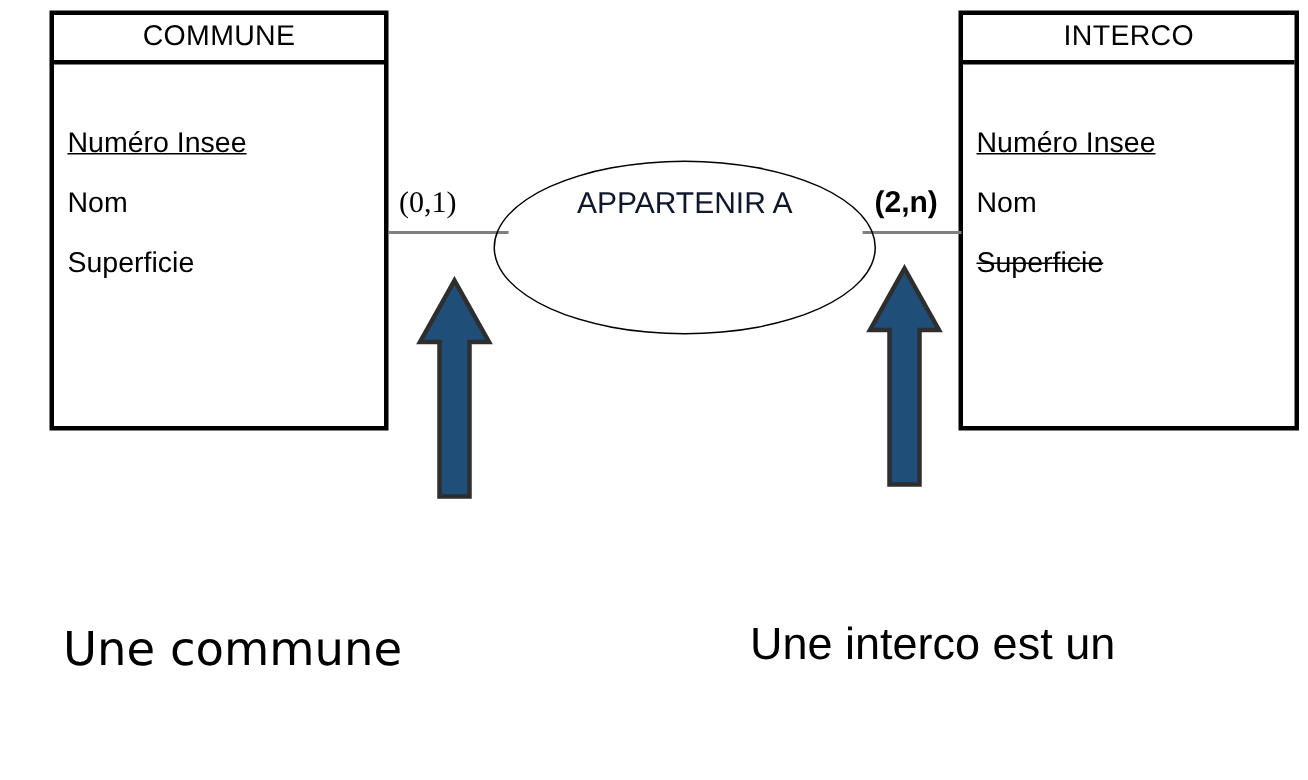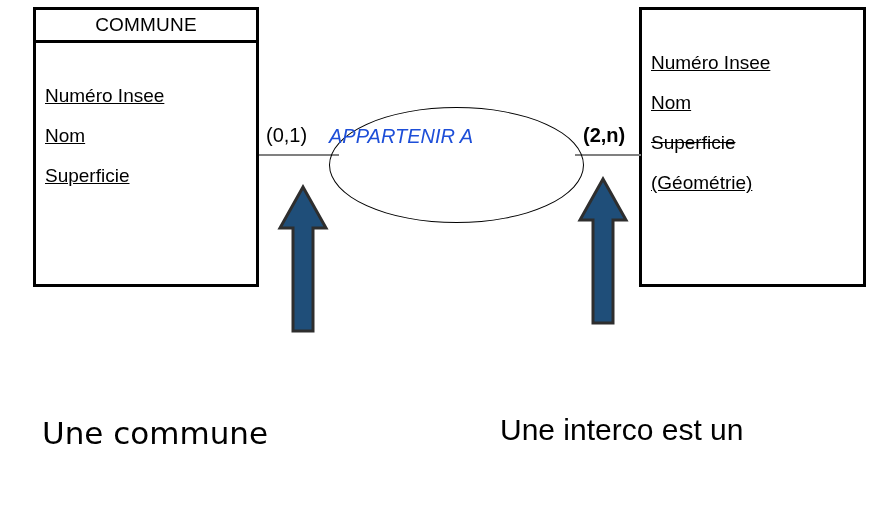--- a/index.html
+++ b/index.html
@@ -37,21 +37,20 @@
   .entity-body {
     position: relative;
     padding: 43px 16px 0 9px;
   }
   .attr {
     font-size: 19px;
     color: #000000;
     line-height: 1;
     height: 40px;
     white-space: nowrap;
-    text-decoration: underline;
   }
   .attr.key { text-decoration: underline; }
   .attr.struck { text-decoration: line-through; }
 
   #entity-commune {
     left: 33px;
     top: 7px;
     width: 226px;
     height: 280px;
   }
@@ -81,35 +80,34 @@
     box-sizing: border-box;
     border: 1.6px solid #000000;
     border-radius: 50%;
     background: transparent;
   }
   #relationship-label {
     position: absolute;
     left: 329px;
     top: 125px;
     width: 255px;
-    text-align: left;
+    text-align: center;
     font-size: 20px;
-    color: #1d4ed8;
+    color: #0f172a;
     white-space: nowrap;
-    font-style: italic;
   }
 
   
   .cardinality {
     position: absolute;
     font-size: 20px;
     color: #000000;
     white-space: nowrap;
   }
-  #cardinality-left  { left: 266px; top: 124px; }
+  #cardinality-left  { left: 266px; top: 124px; font-family: Liberation Serif, serif; }
   #cardinality-right { left: 583px; top: 124px; font-weight: bold; }
 
   
   .arrow { position: absolute; }
 
   
   .caption {
     position: absolute;
     color: #000000;
     white-space: pre;
@@ -137,25 +135,25 @@
   <div class="entity" id="entity-commune">
     <div class="entity-header">COMMUNE</div>
     <div class="entity-body">
       <div class="attr key">Numéro Insee</div>
       <div class="attr">Nom</div>
       <div class="attr">Superficie</div>
     </div>
   </div>
 
   <div class="entity" id="entity-interco">
+    <div class="entity-header">INTERCO</div>
     <div class="entity-body">
       <div class="attr key">Numéro Insee</div>
       <div class="attr">Nom</div>
       <div class="attr struck">Superficie</div>
-      <div class="attr">(Géométrie)</div>
     </div>
   </div>
 
   <div class="link-line" id="link-left"></div>
   <div class="link-line" id="link-right"></div>
 
   <div id="relationship"></div>
   <div id="relationship-label">APPARTENIR A</div>
 
   <div class="cardinality" id="cardinality-left">(0,1)</div>

